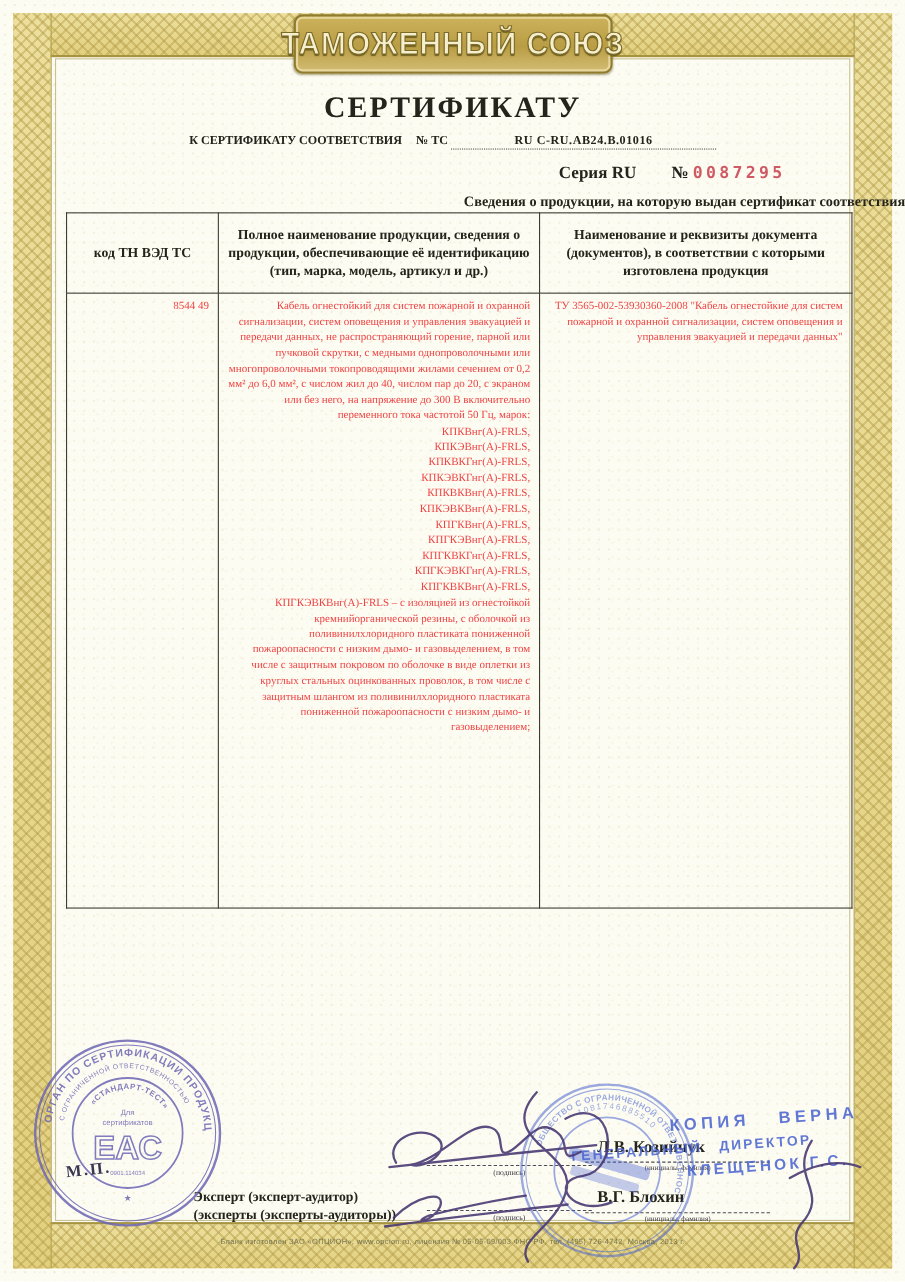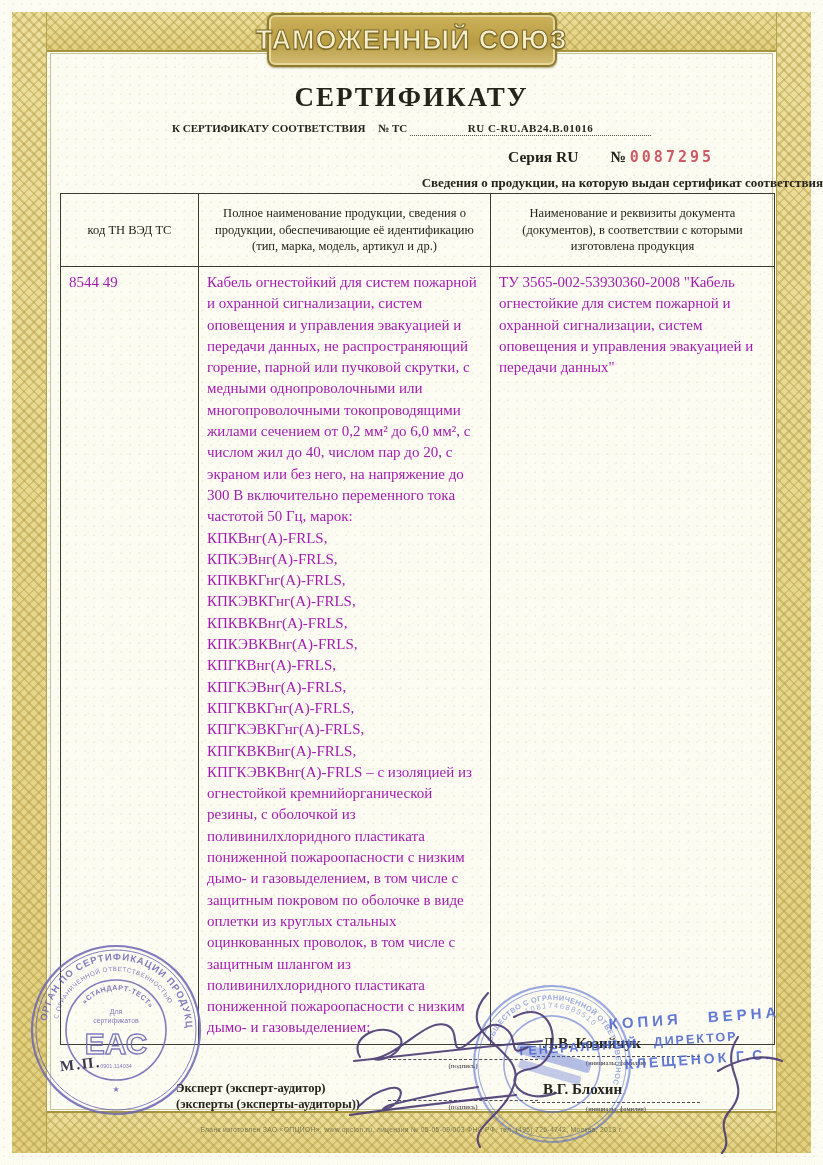--- a/index.html
+++ b/index.html
@@ -39,23 +39,23 @@
   .series-line{position:absolute;left:508px;top:148px;font-size:15.5px;font-weight:bold;color:#24241c;}
   .serial{color:#cf5a63;font-family:"DejaVu Sans Mono", monospace;font-weight:bold;
        letter-spacing:3px;font-size:15px;}
   .table-caption{position:absolute;left:0;right:0;top:175px;text-align:right;
        font-size:13px;font-weight:bold;color:#24241c;}
   
   table.products{position:absolute;left:60px;top:193px;width:714px;border-collapse:collapse;
        table-layout:fixed;}
   table.products th, table.products td{border:1.6px solid #3c3c32;vertical-align:top;
        padding:5px 8px;}
-  table.products th{font-size:12.5px;font-weight:normal;text-align:center;height:62px;
+  table.products th{font-size:12.5px;font-weight:bold;text-align:center;height:62px;
        vertical-align:middle;line-height:1.35;color:#24241c;}
-  table.products td{font-size:15px;line-height:1.42;color:#a21caf;}
+  table.products td{font-size:10px;line-height:1.42;color:#ef4444;text-align:right;}
   td.code-cell{font-size:13px;}
   .pre{white-space:pre-line;}
   td.desc-cell, td.doc-cell{height:548px;}
   
   .mp{position:absolute;left:60px;top:1056px;font-size:15px;font-weight:bold;
        letter-spacing:2px;color:#3a3752;transform:rotate(-6deg);}
   .role-head{position:absolute;left:176px;top:1038px;width:225px;font-size:12.5px;
        font-weight:bold;line-height:1.3;color:#24241c;}
   .role-expert{position:absolute;left:176px;top:1080px;width:230px;font-size:12.5px;
        font-weight:bold;line-height:1.3;color:#24241c;}

